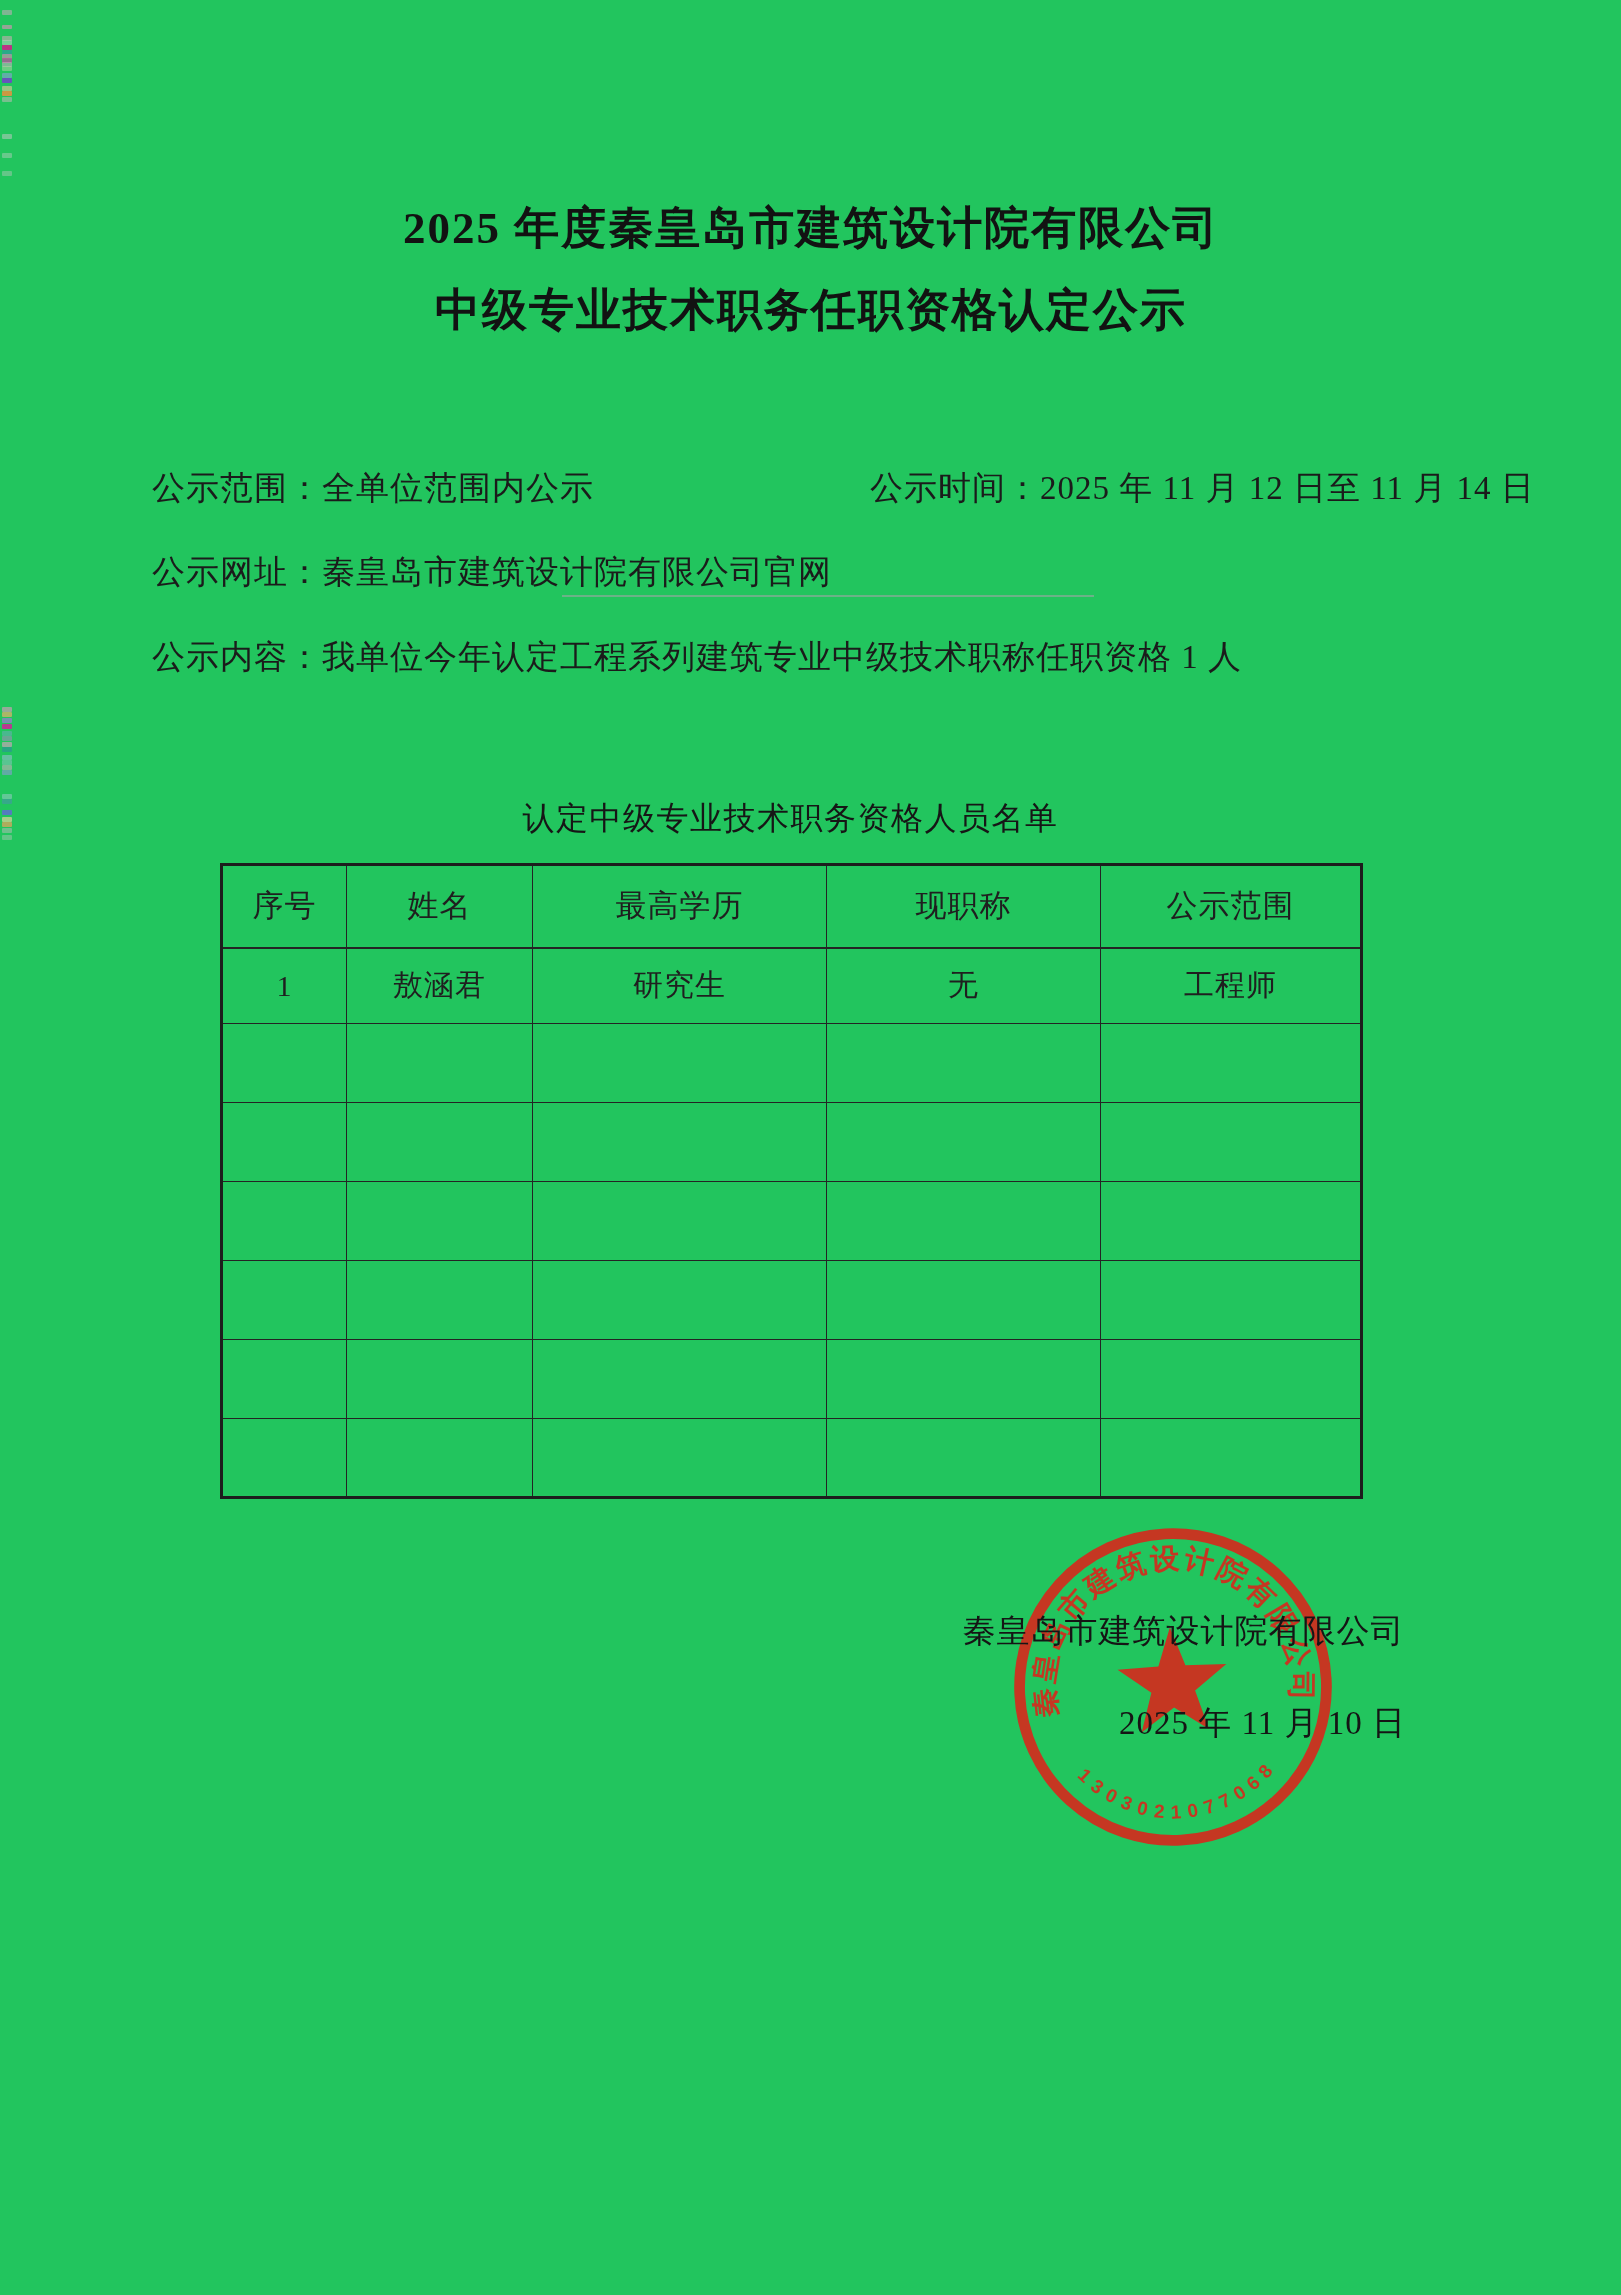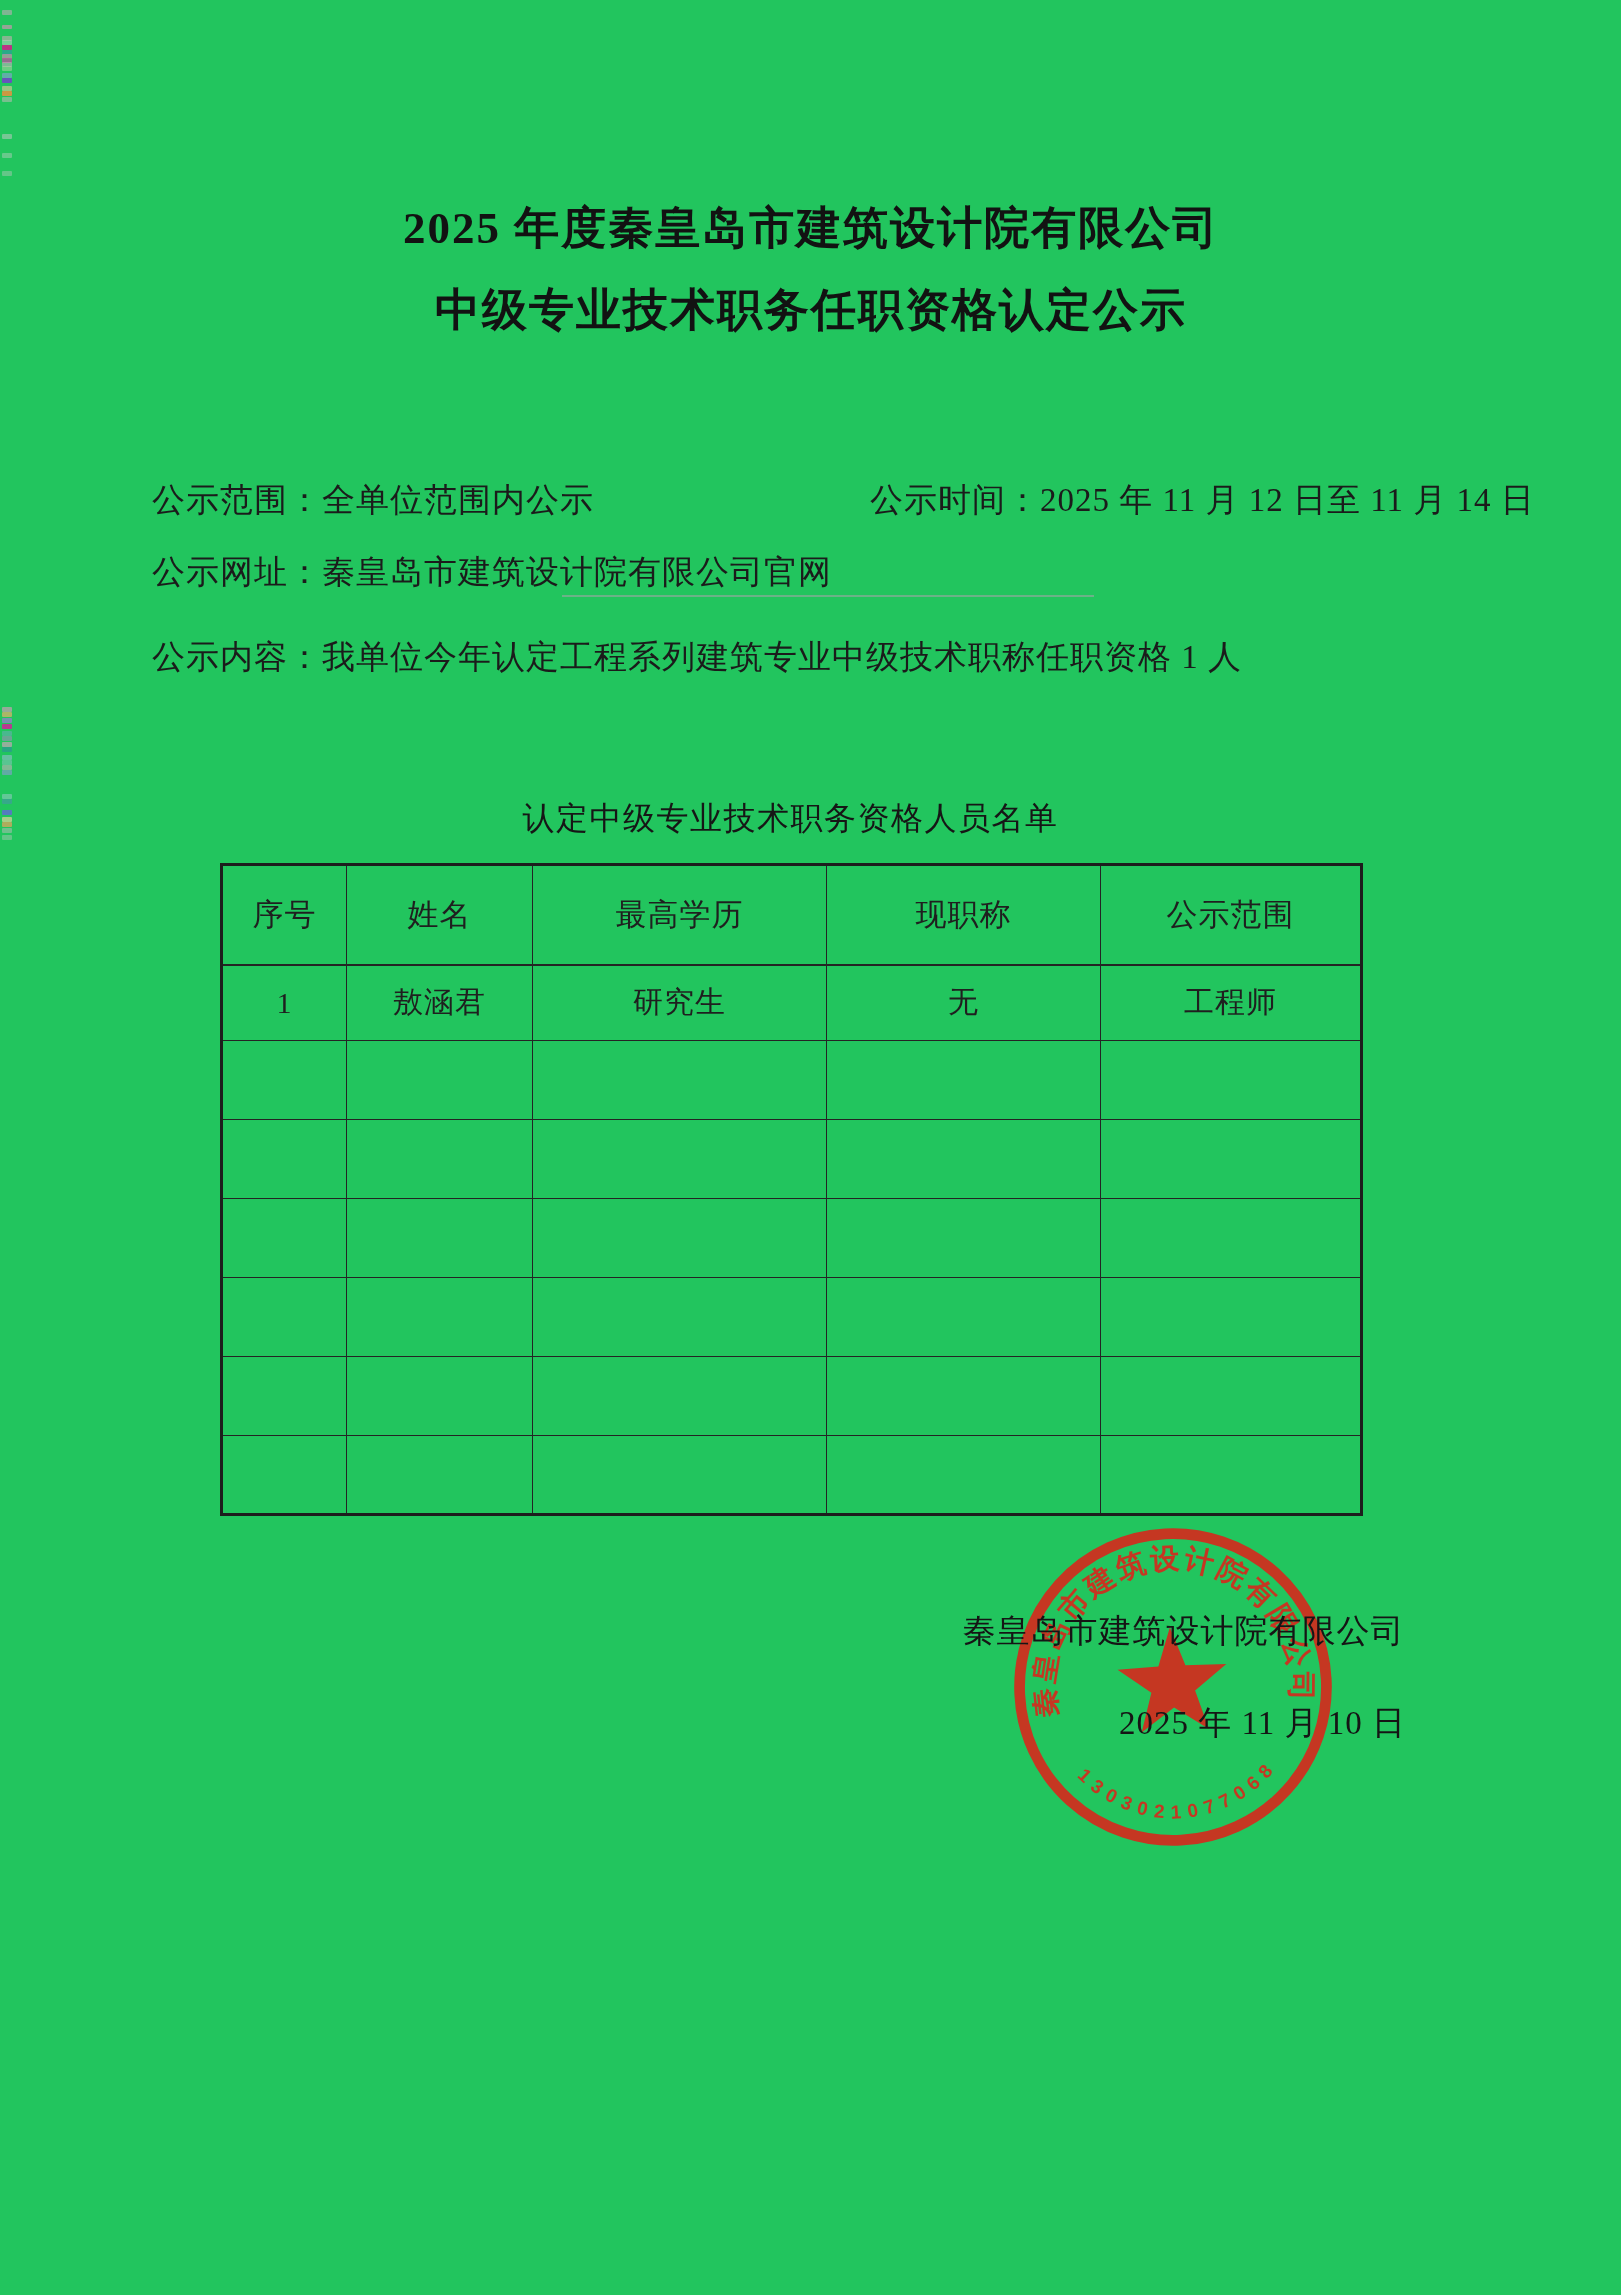--- a/index.html
+++ b/index.html
@@ -29,21 +29,21 @@
   }
   table.roster{
     position:absolute;left:220px;top:863px;width:1141px;
     border-collapse:collapse;table-layout:fixed;
     border:3.1px solid #1d1d1d;
   }
   table.roster td{
     border:1.5px solid #242424;text-align:center;vertical-align:middle;
     font-size:30px;letter-spacing:1px;color:#1f1f1f;overflow:hidden;
   }
-  tr.r-head{height:100px;font-family:Liberation Mono, monospace;}
+  tr.r-head{height:83px;font-family:Liberation Mono, monospace;}
   tr.r-head td{font-size:31px;border-bottom-width:2px;}
   tr.r-data{height:76px;}
   tr.r-empty{height:79px;}
   .sig{
     left:961px;width:445px;text-align:center;font-size:33px;
     letter-spacing:1px;white-space:nowrap;color:#151515;
   }
   .seal-box{left:994px;top:1508px;width:358px;height:358px;transform:rotate(-3deg);}
   .seal-box svg{opacity:.9;}
   .artifact{position:absolute;left:2px;width:10.2px;height:4.6px;border-radius:1px;}
@@ -90,21 +90,21 @@
       <div class="artifact" style="top: 817px; background: rgb(222, 210, 152); opacity: 0.7;"></div>
       <div class="artifact" style="top: 822px; background: rgb(220, 164, 94); opacity: 0.75;"></div>
       <div class="artifact" style="top: 828px; background: rgb(188, 188, 188); opacity: 0.5;"></div>
       <div class="artifact" style="top: 835px; background: rgb(198, 198, 198); opacity: 0.4;"></div>
     </div>
 
   <div class="abs title" style="top:198px;">2025 年度秦皇岛市建筑设计院有限公司</div>
 
   <div class="abs title" style="top:280px;">中级专业技术职务任职资格认定公示</div>
 
-  <div class="abs info" style="top:478px;">
+  <div class="abs info" style="top:466px;">
     <span>公示范围：全单位范围内公示</span>
     <span class="info-time">公示时间：2025 年 11 月 12 日至 11 月 14 日</span>
   </div>
 
   <div class="abs info" style="top:550px;">公示网址：秦皇岛市建筑设计院有限公司官网</div>
 
   <div class="abs divider"></div>
 
   <div class="abs info" style="top:635px;">公示内容：我单位今年认定工程系列建筑专业中级技术职称任职资格 1 人</div>
 

